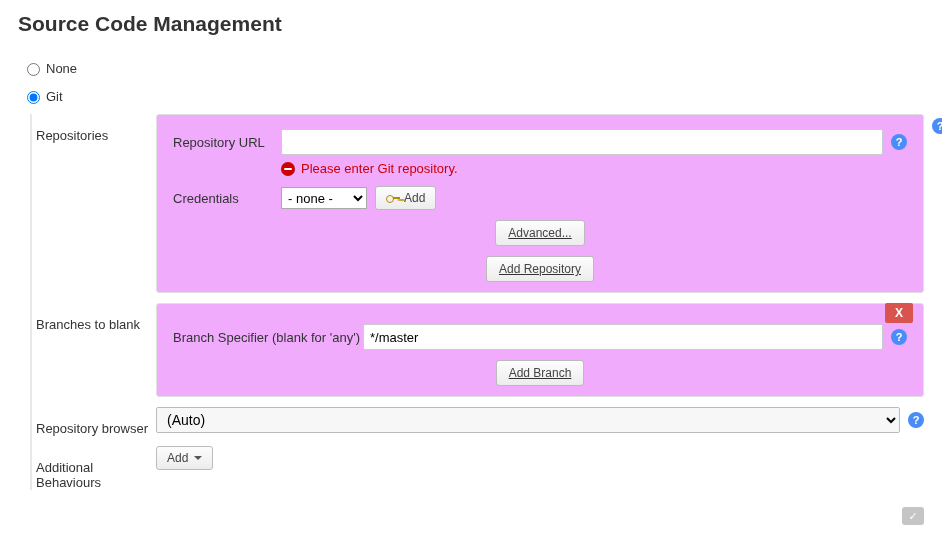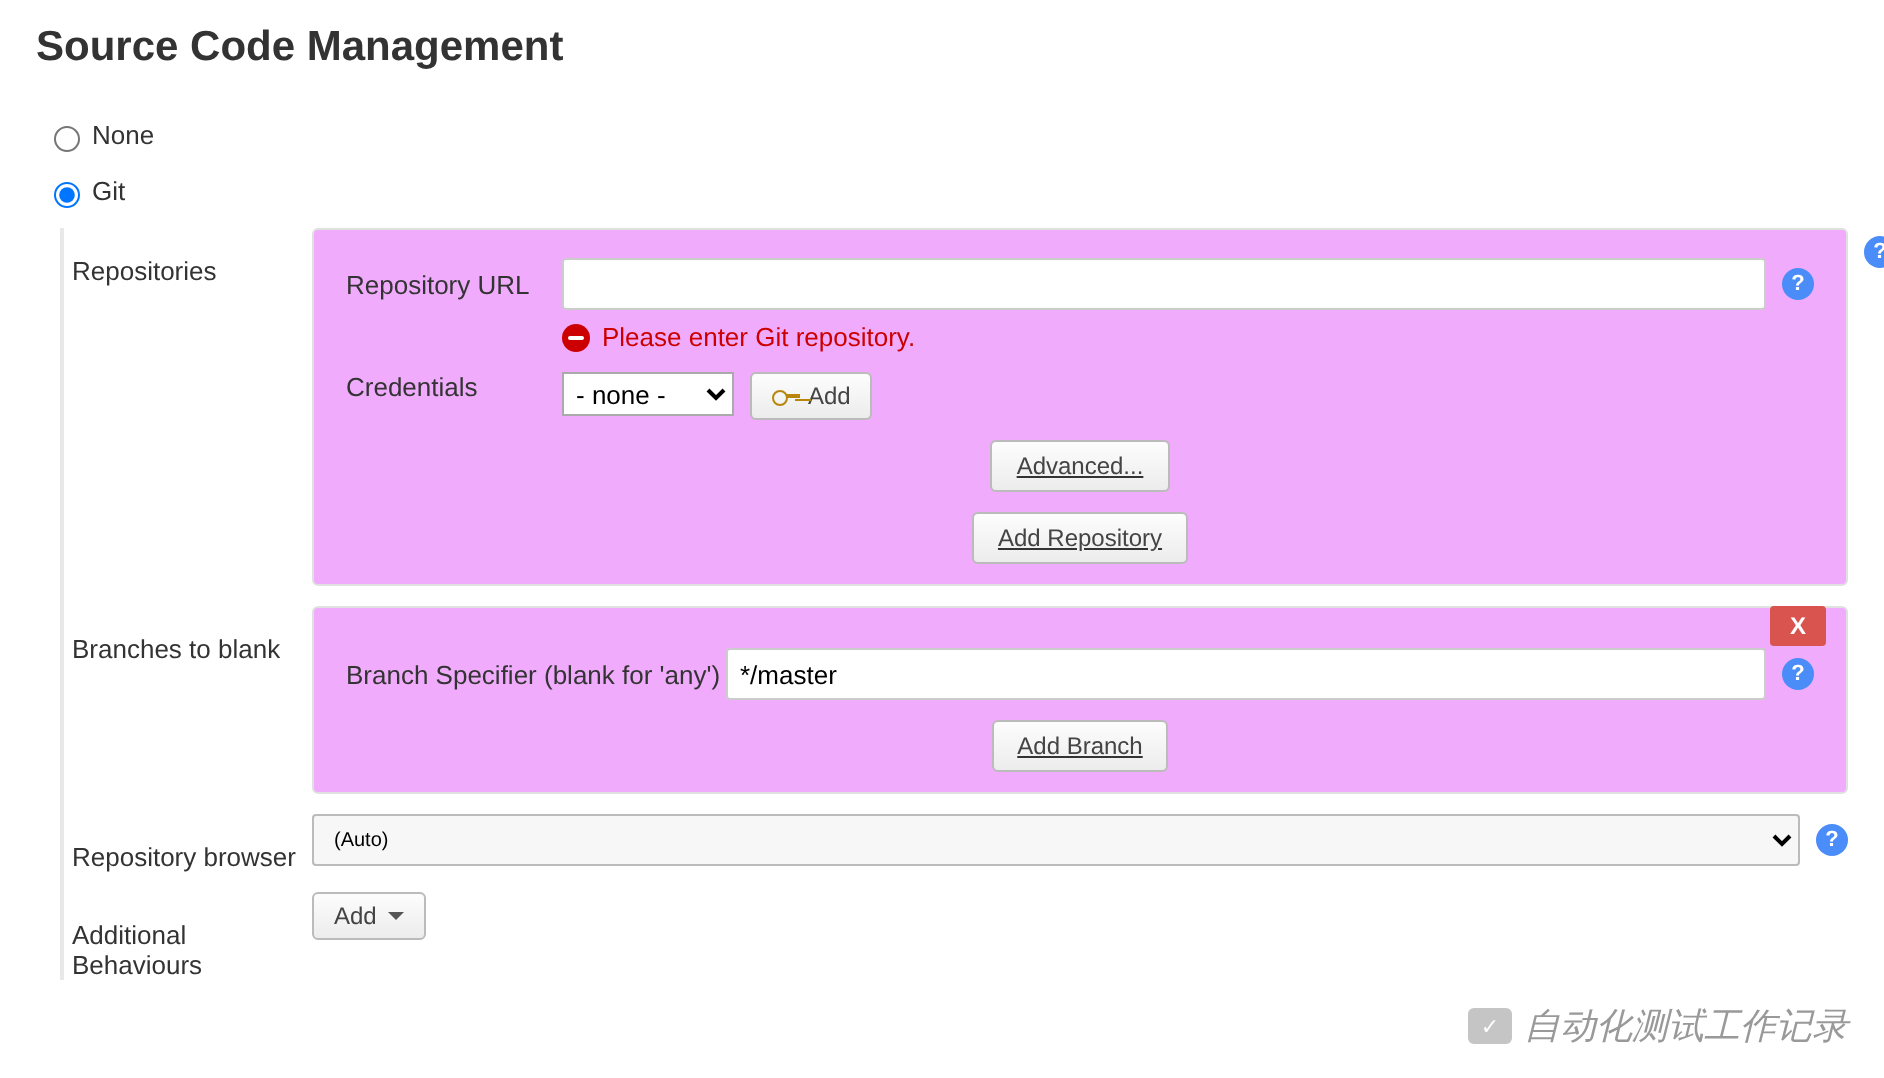--- a/index.html
+++ b/index.html
@@ -13,21 +13,21 @@
     width: 942px;
   }
   h2 {
     font-size: 21px;
     font-weight: bold;
     margin: 0 0 18px 0;
     color: #333;
   }
   .radio-row {
     display: flex;
-    align-items: flex-start;
+    align-items: center;
     padding: 6px 0 6px 4px;
     font-size: 13px;
   }
   .radio-row input { margin-right: 6px; }
   .config-area {
     margin-left: 12px;
     border-left: 2px solid #e8e8e8;
     padding-left: 0;
     margin-top: 4px;
   }
@@ -49,20 +49,21 @@
   }
   .panel {
     background: #f0abfc;
     border: 1px solid #e0e0e0;
     border-radius: 3px;
     padding: 14px 16px 10px 16px;
     position: relative;
   }
   .field-row {
     display: flex;
+    align-items: center;
     margin-bottom: 6px;
   }
   .field-label {
     width: 108px;
     color: #333;
     font-size: 13px;
     text-align: left;
   }
   .field-label.wide { width: 190px; }
   .text-input {
@@ -179,21 +180,21 @@
     justify-content: center;
     font-size: 12px;
     font-weight: bold;
     cursor: pointer;
   }
   .full-select {
     width: 100%;
     border: 1px solid #bbb;
     background: #f7f7f7;
     height: 26px;
-    font-size: 10px;
+    font-size: 14px;
     padding: 2px 6px;
     border-radius: 2px;
   }
   .add-drop {
     background: linear-gradient(#fdfdfd,#ececec);
     border: 1px solid #bbb;
     border-radius: 3px;
     padding: 4px 10px;
     font-size: 12px;
     color: #444;
@@ -323,14 +324,13 @@
         <span>Add</span>
         <span class="caret-down"></span>
       </div>
     </div>
   </div>
 
 </div>
 
 <div class="watermark">
   <span class="wm-icon">✓</span>
-  <span>自动化测试工作记录</span>
 </div>
 
 </body></html>

